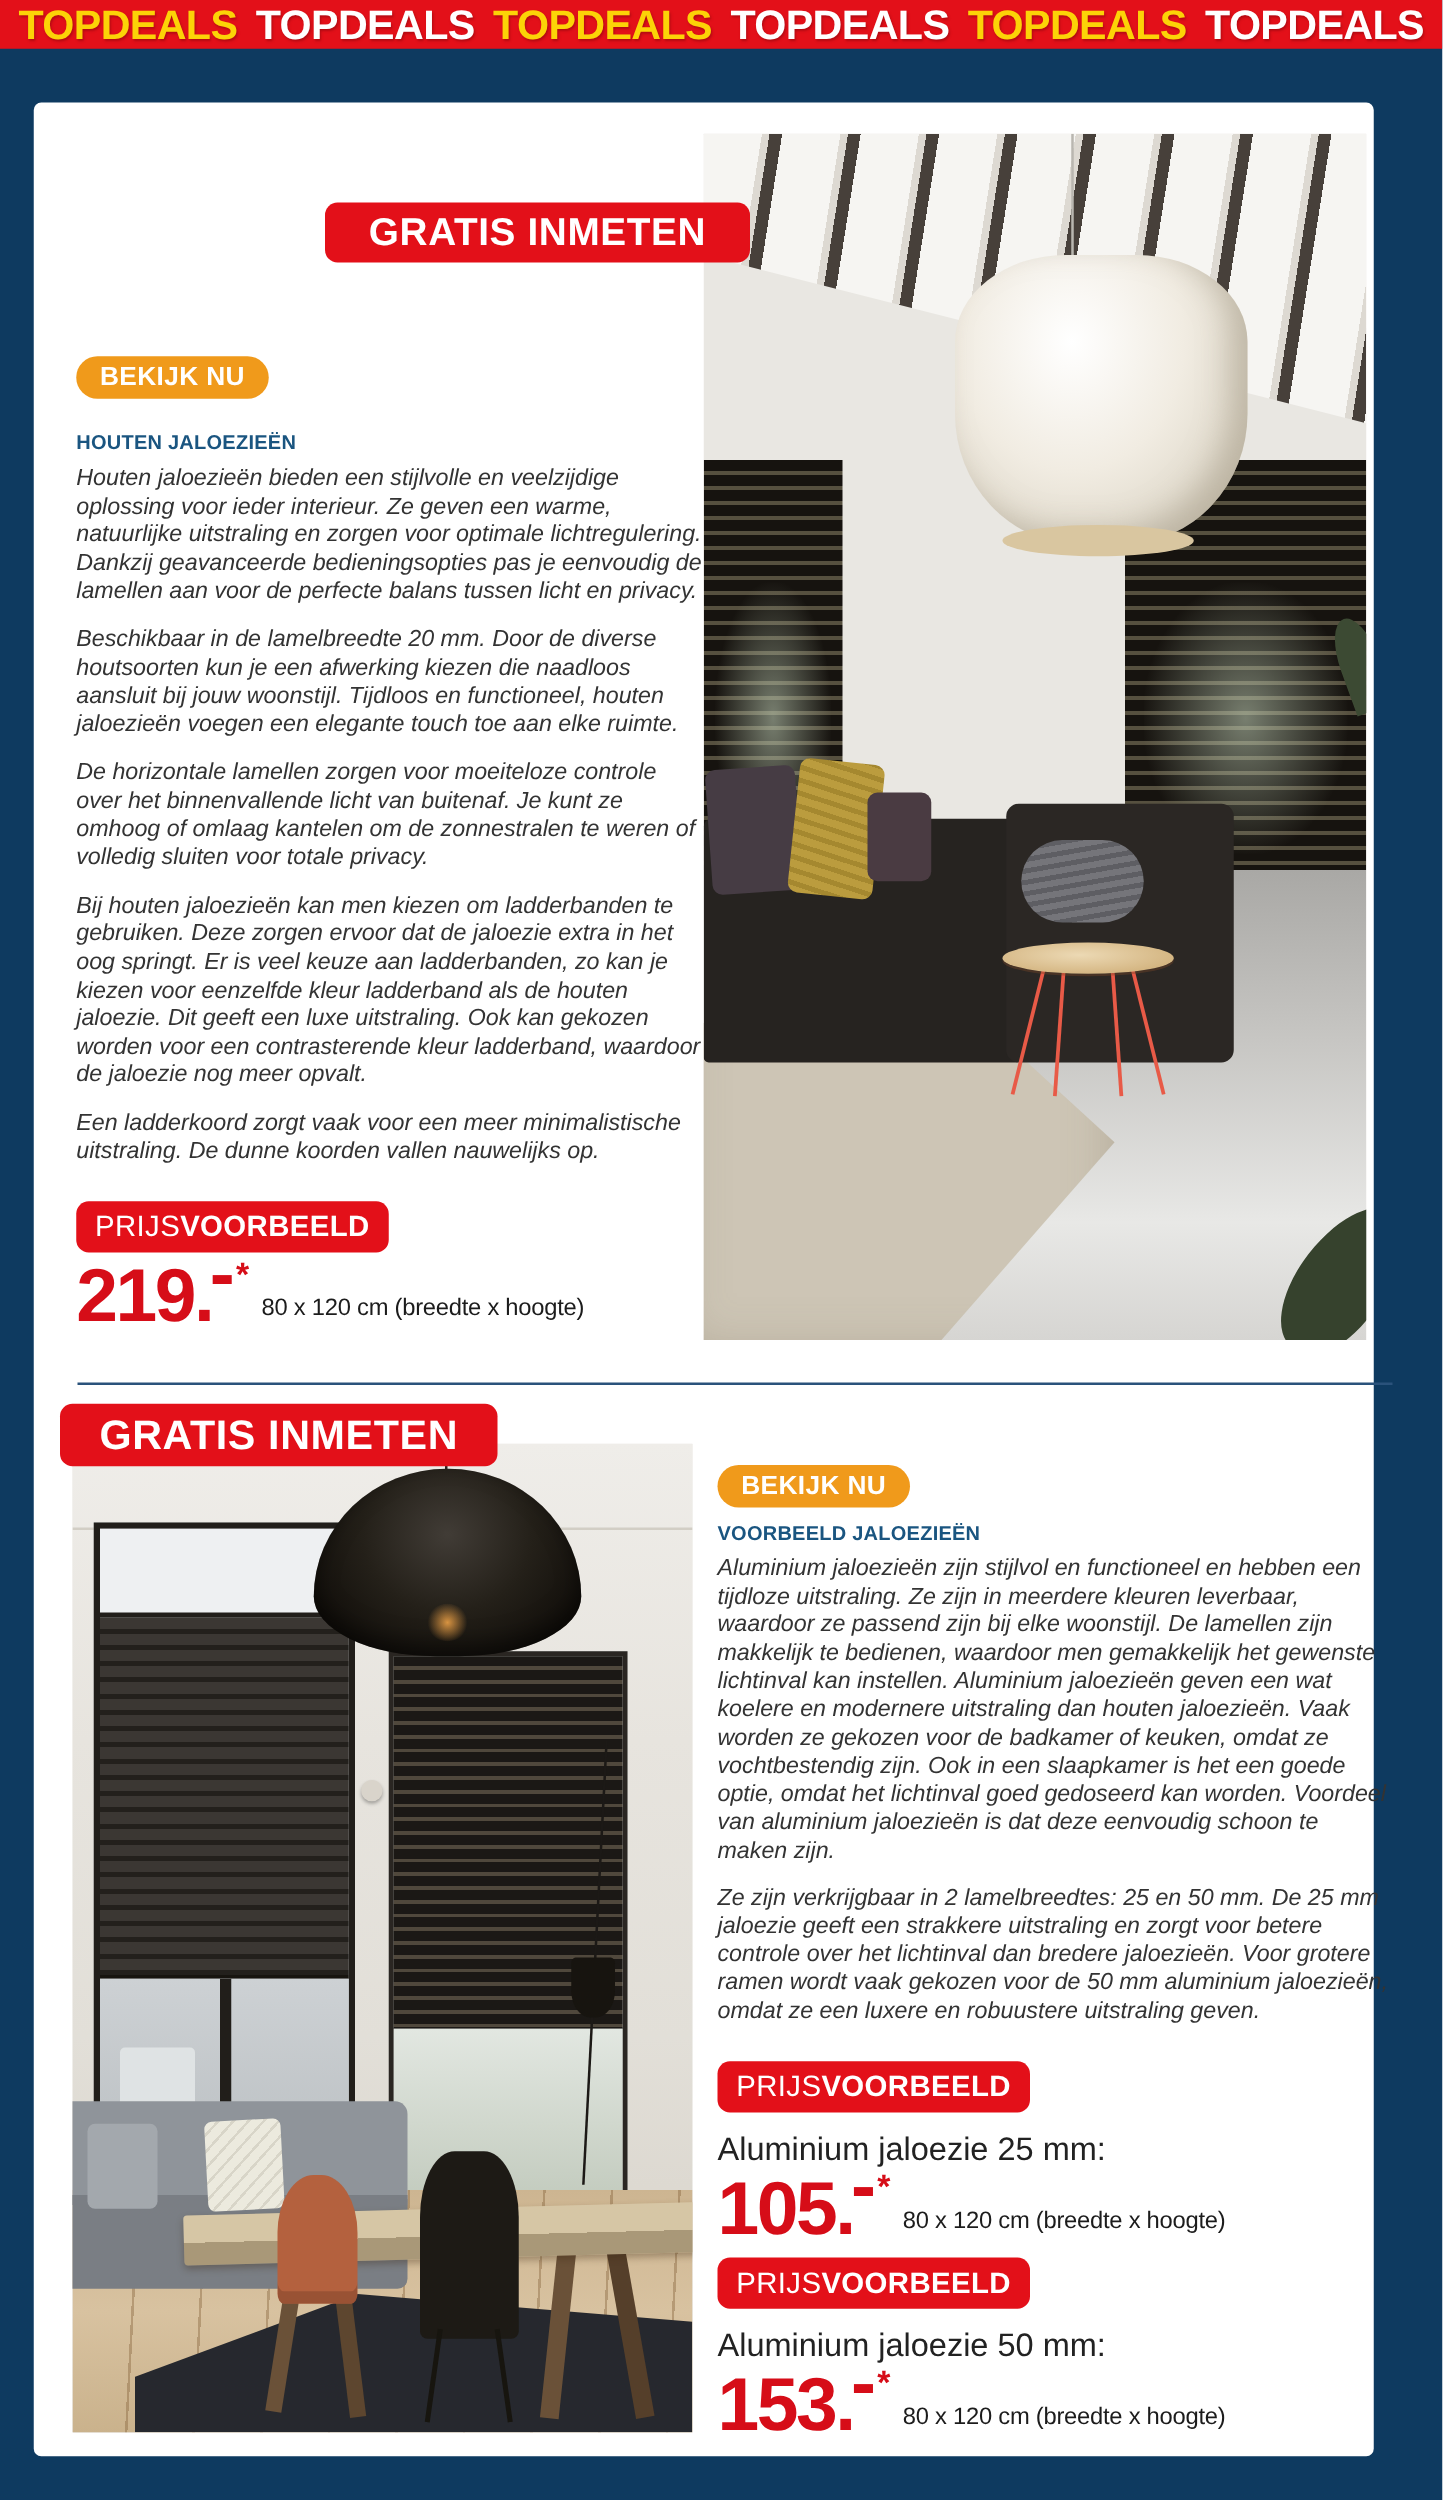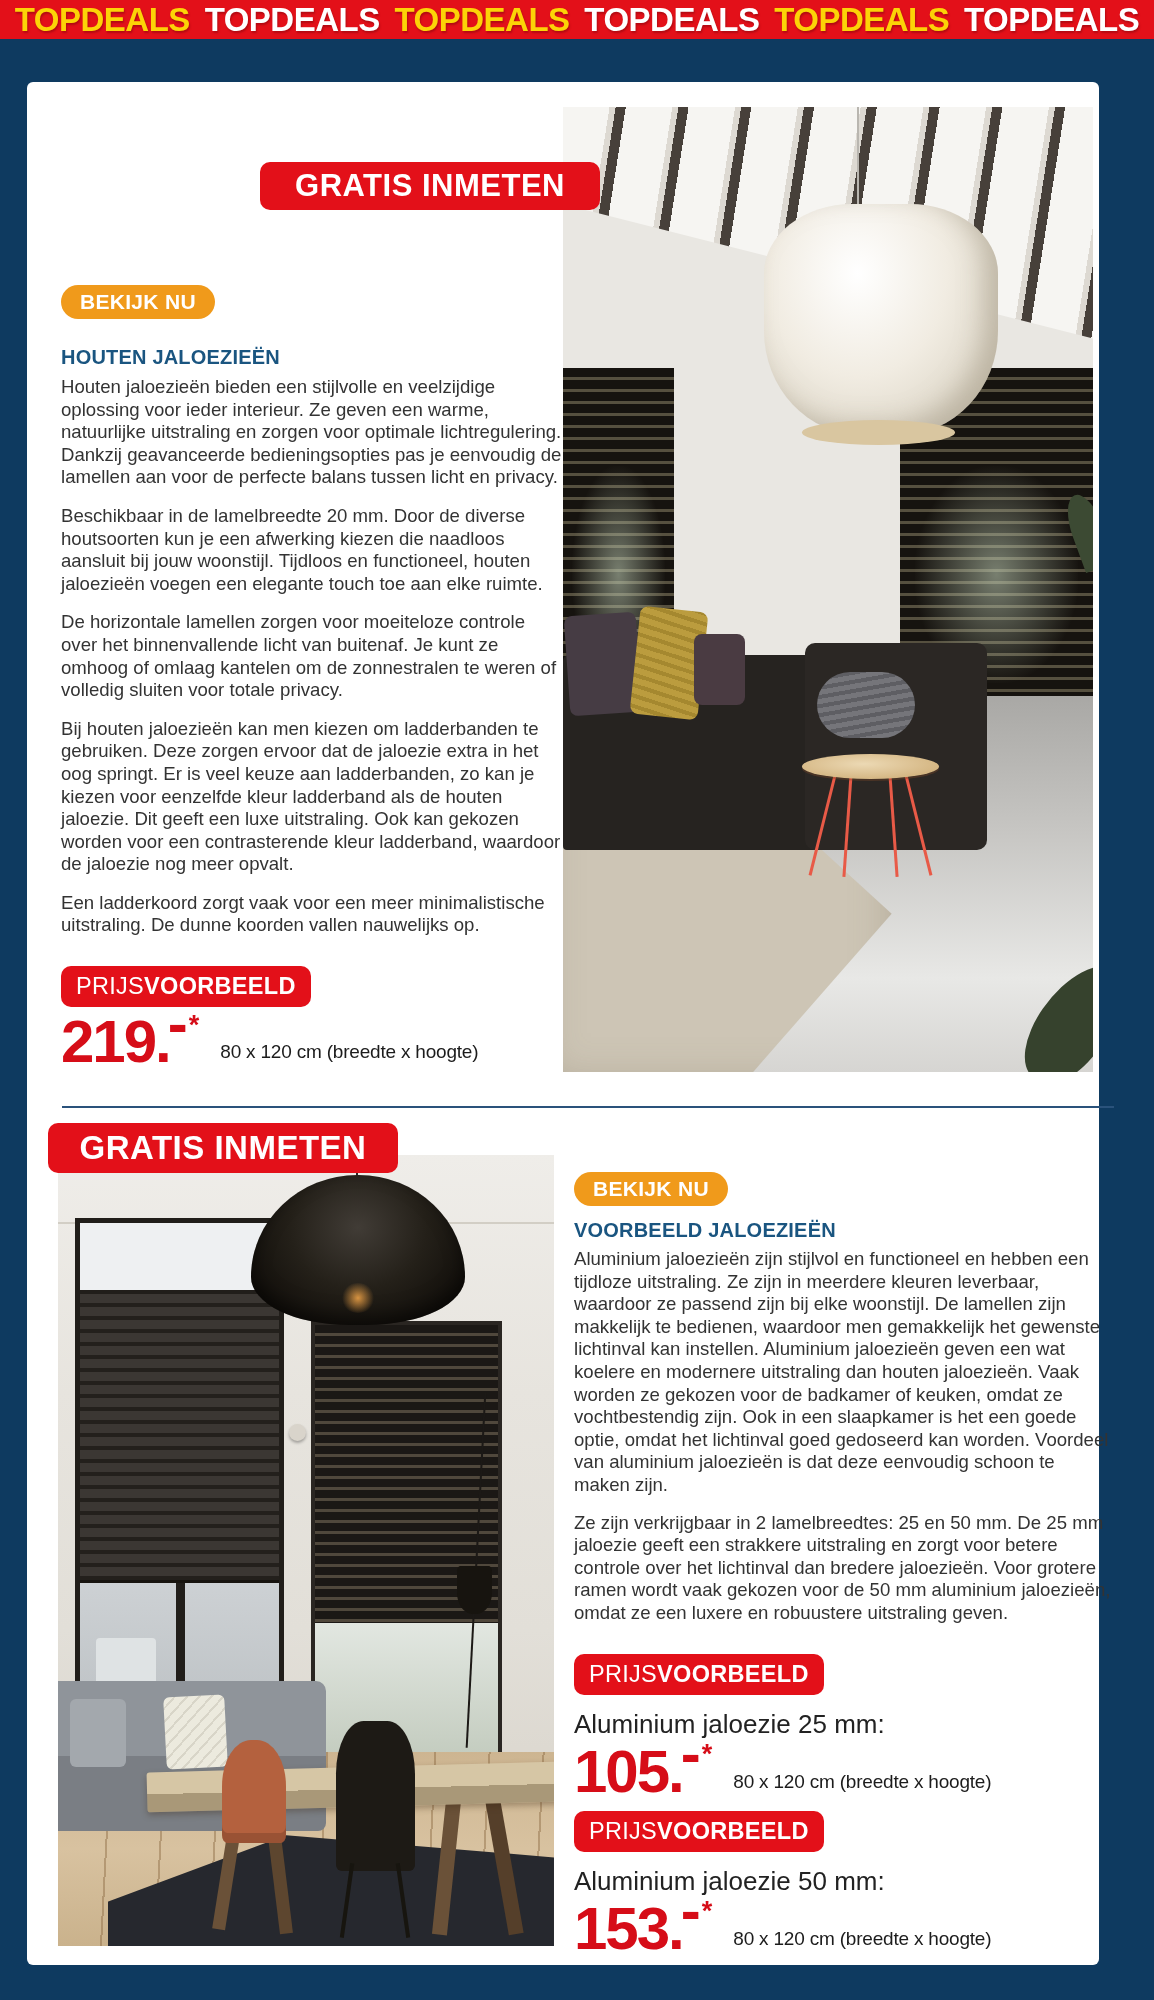--- a/index.html
+++ b/index.html
@@ -18,37 +18,37 @@
   .panel{position:absolute;left:27px;top:82px;width:1072px;height:1883px;background:#ffffff;border-radius:6px;}
 
   .badge-free{position:absolute;background:var(--red,#e31019);color:#fff;font-weight:bold;
     border-radius:10px;display:flex;align-items:center;justify-content:center;letter-spacing:0.5px;z-index:6;}
   #free1{left:233px;top:80px;width:340px;height:48px;font-size:31px;}
   #free2{left:21px;top:1041px;width:350px;height:50px;font-size:33px;}
 
   .pill{display:inline-block;background:var(--orange,#f09a1b);color:#fff;font-weight:bold;
     font-size:21px;padding:5px 19px;border-radius:19px;letter-spacing:0.3px;cursor:pointer;}
 
-  .h-blinds{font-size:20px;font-weight:bold;color:var(--heading-blue,#1a5580);margin:27px 0 7px;letter-spacing:0.2px;}
-  .par{font-size:18.6px;line-height:22.6px;color:#333;margin:0 0 16px;}
+  .h-blinds{font-size:16px;font-weight:bold;color:var(--heading-blue,#1a5580);margin:27px 0 7px;letter-spacing:0.2px;}
+  .par{font-size:18.6px;line-height:22.6px;color:#333;margin:0 0 16px;font-style:italic;}
 
   .col1{position:absolute;left:34px;top:203px;width:502px;z-index:3;}
   .col2{position:absolute;left:547px;top:1090px;width:540px;z-index:3;}
   .col2 .h-blinds{margin:13px 0 6px;}
   .col2 .par{margin-bottom:15px;}
 
   .pv-badge{display:inline-flex;background:var(--red,#e31019);color:#fff;border-radius:10px;
     padding:7px 15px;font-size:23.5px;letter-spacing:0.3px;margin-top:13px;}
   .pv-badge .b{font-weight:bold;}
   .price-row{display:flex;align-items:flex-end;margin-top:9px;}
   .price{color:var(--price-red,#d60d18);font-weight:bold;font-size:60px;line-height:0.85;
     letter-spacing:-2px;white-space:nowrap;}
   .price .dash{position:relative;top:-0.30em;margin-left:-2px;}
   .price .star{font-size:0.45em;position:relative;top:-1.05em;margin-left:3px;letter-spacing:0;}
-  .note{font-size:19px;color:#1c1c1c;margin-left:21px;padding-bottom:4px;letter-spacing:-0.2px;}
+  .note{font-size:19px;color:#1c1c1c;margin-left:10px;padding-bottom:4px;letter-spacing:-0.2px;}
   .sub-label{font-size:26px;color:#222;margin:14px 0 0;}
   .col2 .pv-badge{margin-top:14px;}
   .col2 .price-row{margin-top:6px;}
   .mt24{margin-top:24px;}
 
   .divider{position:absolute;left:35px;top:1024px;width:1052px;height:2px;background:#2a527b;z-index:2;}
 
   
   .photo{position:absolute;overflow:hidden;background:#e9e7e2;z-index:1;}
   .photo *{position:absolute;}

